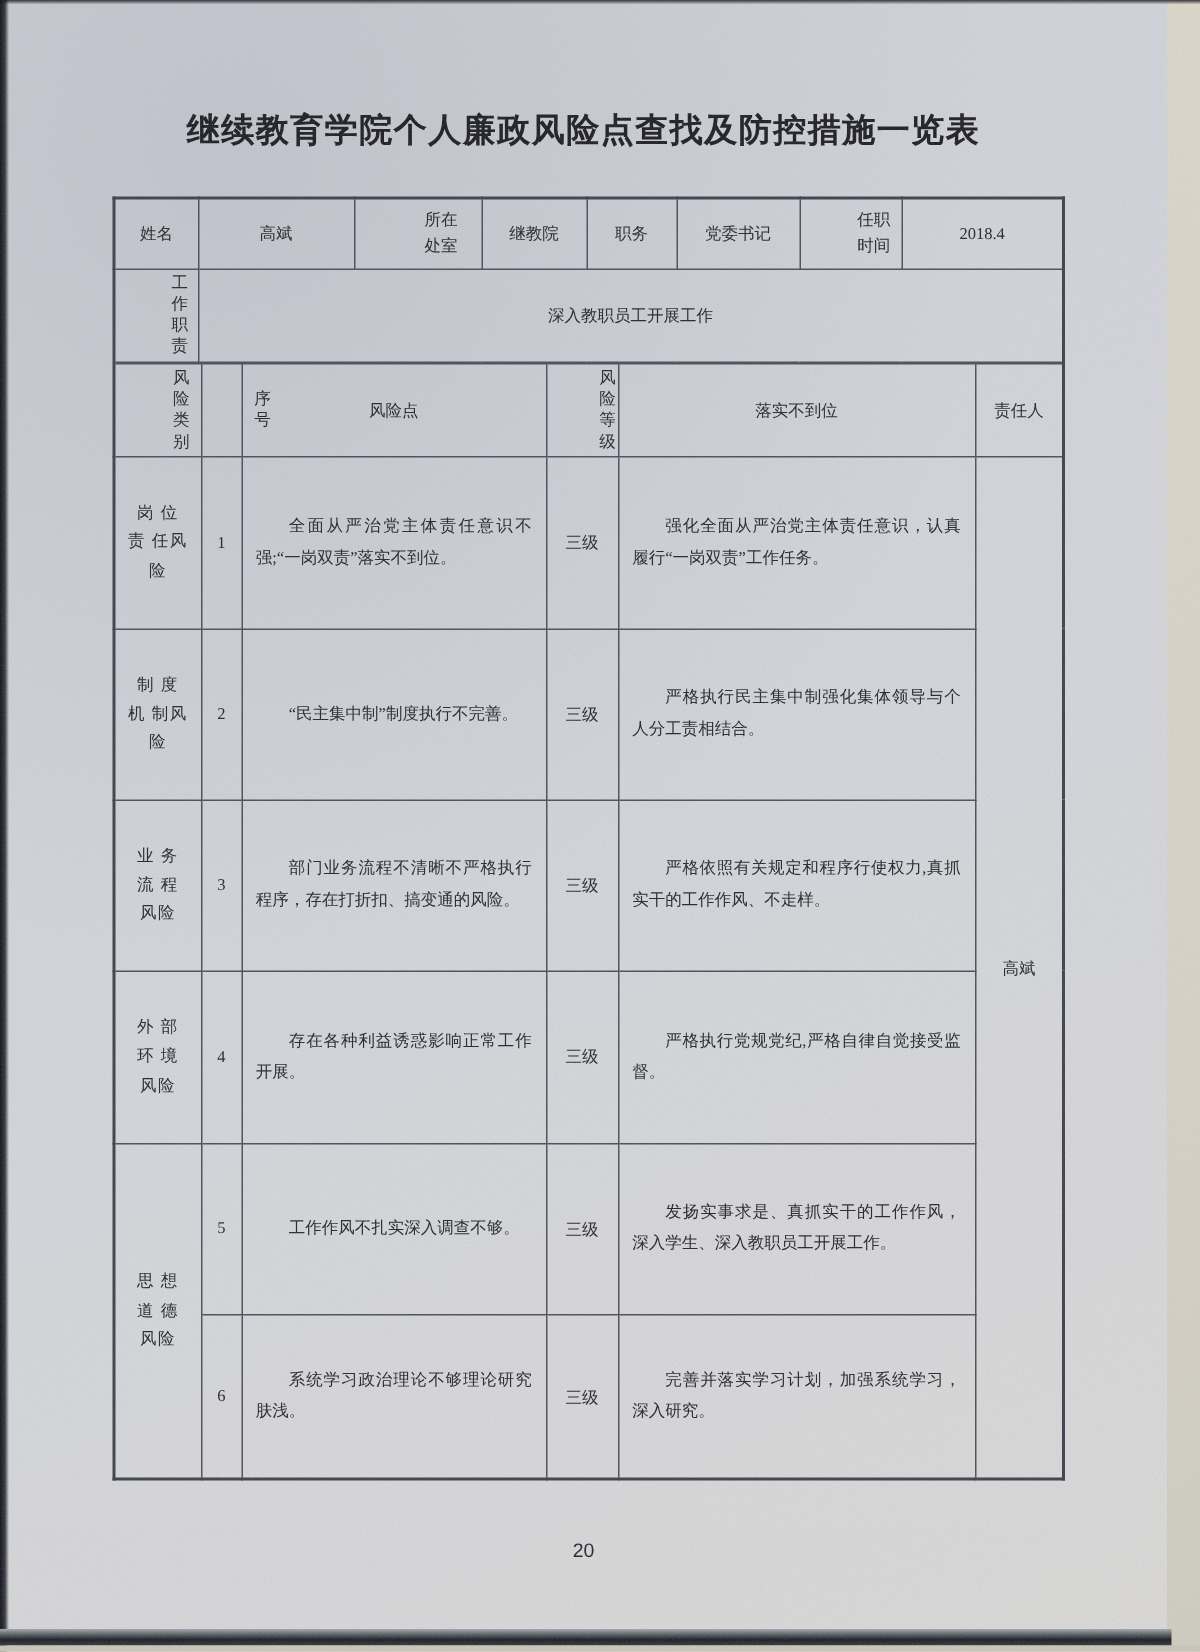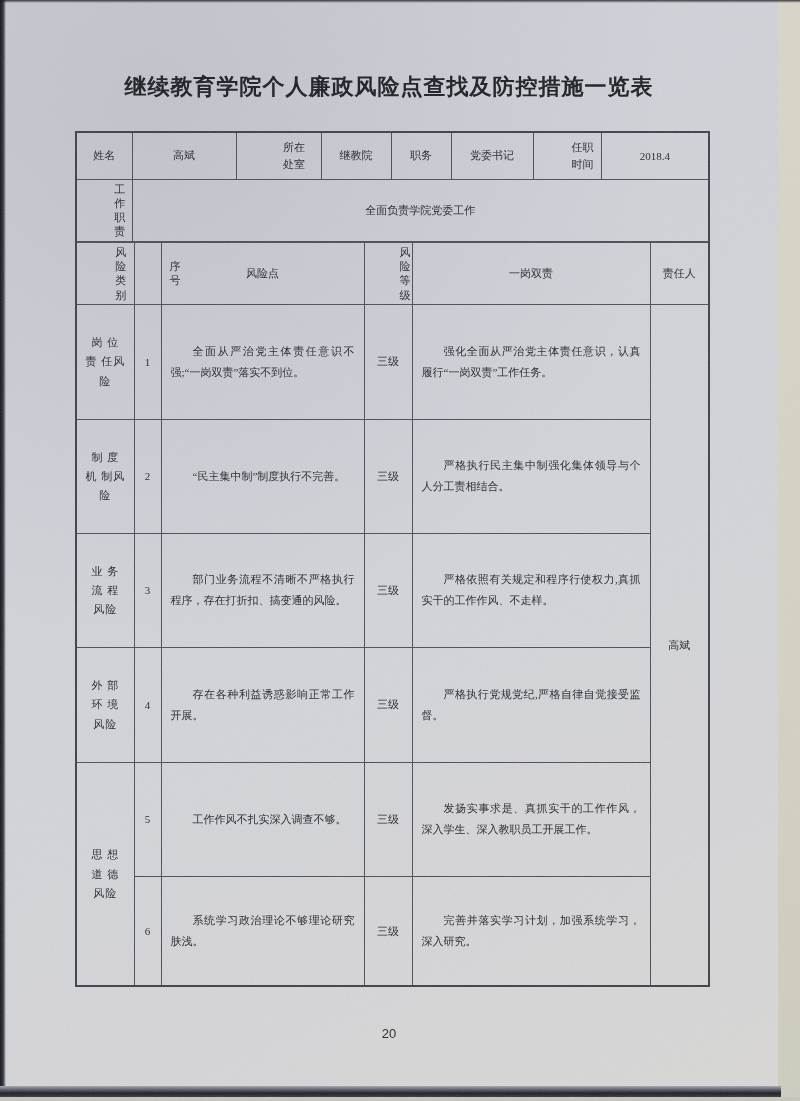--- a/index.html
+++ b/index.html
@@ -170,21 +170,21 @@
           <td>继教院</td>
           <td>职务</td>
           <td>党委书记</td>
           <td class="v">任职
 时间</td>
           <td>2018.4</td>
         </tr>
         <tr class="h38">
           <td class="v" style="line-height:1.3">工 作
 职责</td>
-          <td colspan="7">全面负责学院党委工作</td>
+          <td colspan="7">深入教职员工开展工作</td>
         </tr>
       </tbody>
     </table>
 
     <table class="tbl-main">
       <colgroup>
         <col style="width:58px">
           <col style="width:27px">
           <col style="width:203px">
         <col style="width:48px">
@@ -193,21 +193,21 @@
       </colgroup>
       <tbody>
         <tr class="h42">
           <td class="v" style="line-height:1.3">风险
 类别</td>
           <td class="v" style="line-height:1.3">序
 号</td>
           <td>风险点</td>
           <td class="v" style="line-height:1.3">风险
 等级</td>
-          <td>一岗双责</td>
+          <td>落实不到位</td>
           <td>责任人</td>
         </tr>
 
         <tr class="h115">
           <td class="cat">岗 位
 责 任风
 险</td>
           <td>1</td>
           <td class="para">
               <span class="indent">全面从严治党主体责任意识不强;“一岗双责”落实不到位。</span>

